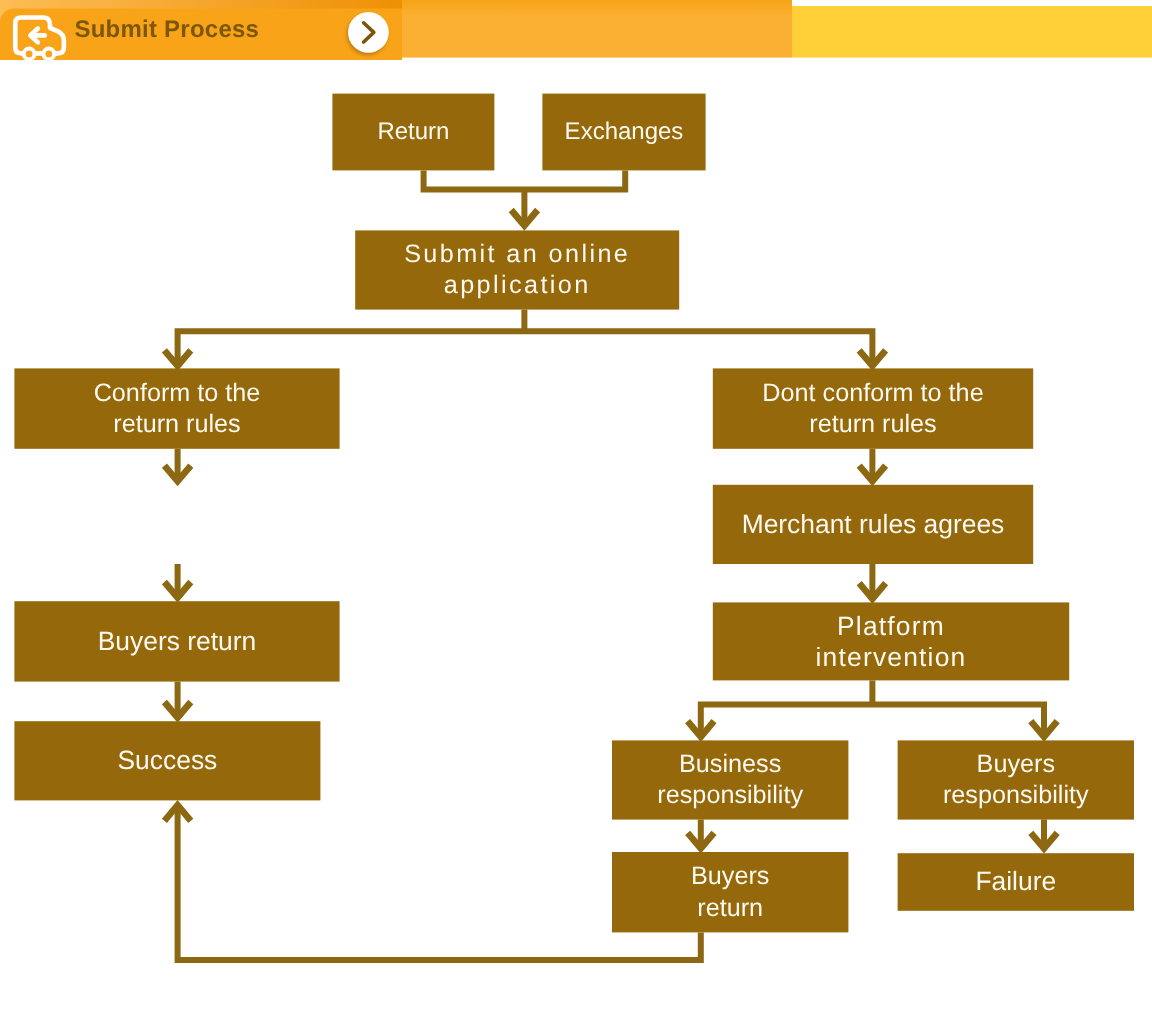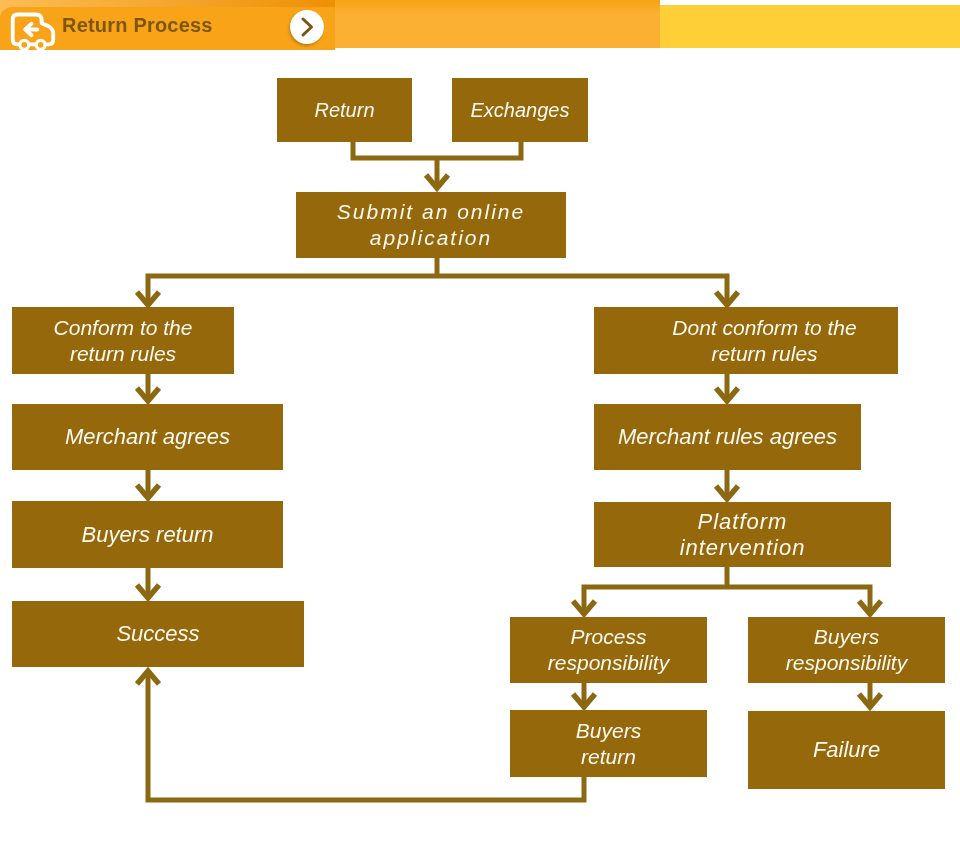--- a/index.html
+++ b/index.html
@@ -47,42 +47,41 @@
   #connectors .ln{fill:none;stroke:var(--line);stroke-width:5;}
   #connectors .ah{fill:none;stroke:var(--line);stroke-width:5.5;}
   .node{
     position:absolute;
     background:var(--box);
     color:var(--box-text);
     display:flex;align-items:center;justify-content:center;
     text-align:center;
     white-space:pre-line;
     line-height:26px;
-    font-style:italic;
   }
 </style>
 </head>
 <body>
 
 <div id="stage">
 
   <div id="header">
     <div class="hdr-strip-back"></div>
     <div class="hdr-seg-mid"></div>
     <div class="hdr-seg-right"></div>
     <div class="hdr-title-bar"></div>
 
     <svg class="truck-icon" viewBox="0 0 56 56">
       <path d="M13 13 H32 Q38 13 38 19 V22 L45 25 Q50 27.5 50 33 V39 Q50 44 45 44 H13 Q8 44 8 39 V18 Q8 13 13 13 Z" fill="none" stroke="#FFFFFF" stroke-width="4" stroke-linejoin="round"></path>
       <path d="M33.5 28.5 H22 M27.5 22.5 L21 28.5 L27.5 34.5" fill="none" stroke="#FFFFFF" stroke-width="4" stroke-linecap="round" stroke-linejoin="round"></path>
       <circle cx="20" cy="44.5" r="4.6" fill="#F9A319" stroke="#FFFFFF" stroke-width="3.4"></circle>
       <circle cx="37" cy="44.5" r="4.6" fill="#F9A319" stroke="#FFFFFF" stroke-width="3.4"></circle>
     </svg>
 
-    <div class="hdr-title">Return Process</div>
+    <div class="hdr-title">Submit Process</div>
 
     <div class="circle-btn">
       <svg width="34" height="34" viewBox="0 0 34 34">
         <polyline points="13,9 21.5,17 13,25" fill="none" stroke="var(--circle-chevron)" stroke-width="3" stroke-linecap="round" stroke-linejoin="round"></polyline>
       </svg>
     </div>
   </div>
 
   <svg id="connectors" viewBox="0 0 960 844">
 
@@ -118,31 +117,30 @@
     <path class="ah" d="M859 694 L870 707 L881 694"></path>
 
     <path class="ln" d="M584 777 L584 800 L148 800 L148 671"></path>
     <path class="ah" d="M137 684 L148 671 L159 684"></path>
   </svg>
 
   <div class="node" style="left:277px;top:78px;width:135px;height:64px;font-size:20px;">Return</div>
   <div class="node" style="left:296px;top:192px;width:270px;height:66px;font-size:21px;letter-spacing:2px;">Submit an online
 application</div>
   <div class="node" style="left:452px;top:78px;width:136px;height:64px;font-size:20px;">Exchanges</div>
-  <div class="node" style="left:12px;top:307px;width:222px;height:67px;font-size:21px;">Conform to the
+  <div class="node" style="left:12px;top:307px;width:271px;height:67px;font-size:21px;">Conform to the
 return rules</div>
-  <div class="node" style="left:594px;top:307px;width:267px;height:67px;font-size:21px;padding-left:37px;">Dont conform to the
+  <div class="node" style="left:594px;top:307px;width:267px;height:67px;font-size:21px;">Dont conform to the
 return rules</div>
-  <div class="node" style="left:12px;top:404px;width:271px;height:66px;font-size:22px;">Merchant agrees</div>
   <div class="node" style="left:594px;top:404px;width:267px;height:66px;font-size:22px;">Merchant rules agrees</div>
   <div class="node" style="left:12px;top:501px;width:271px;height:67px;font-size:22px;">Buyers return</div>
   <div class="node" style="left:594px;top:502px;width:297px;height:65px;font-size:22px;letter-spacing:1px;">Platform
 intervention</div>
-  <div class="node" style="left:12px;top:601px;width:292px;height:66px;font-size:22px;">Success</div>
-  <div class="node" style="left:510px;top:617px;width:197px;height:66px;font-size:21px;">Process
+  <div class="node" style="left:12px;top:601px;width:255px;height:66px;font-size:22px;">Success</div>
+  <div class="node" style="left:510px;top:617px;width:197px;height:66px;font-size:21px;">Business
 responsibility</div>
   <div class="node" style="left:748px;top:617px;width:197px;height:66px;font-size:21px;">Buyers
 responsibility</div>
   <div class="node" style="left:510px;top:710px;width:197px;height:67px;font-size:21px;">Buyers
 return</div>
-  <div class="node" style="left:748px;top:711px;width:197px;height:78px;font-size:22px;">Failure</div>
+  <div class="node" style="left:748px;top:711px;width:197px;height:48px;font-size:22px;">Failure</div>
 
 </div>
 
 </body></html>

